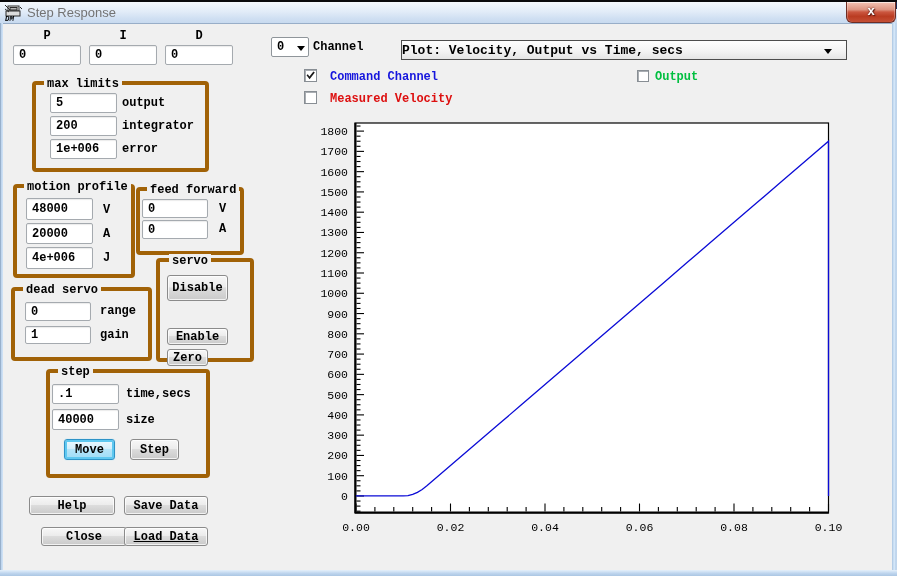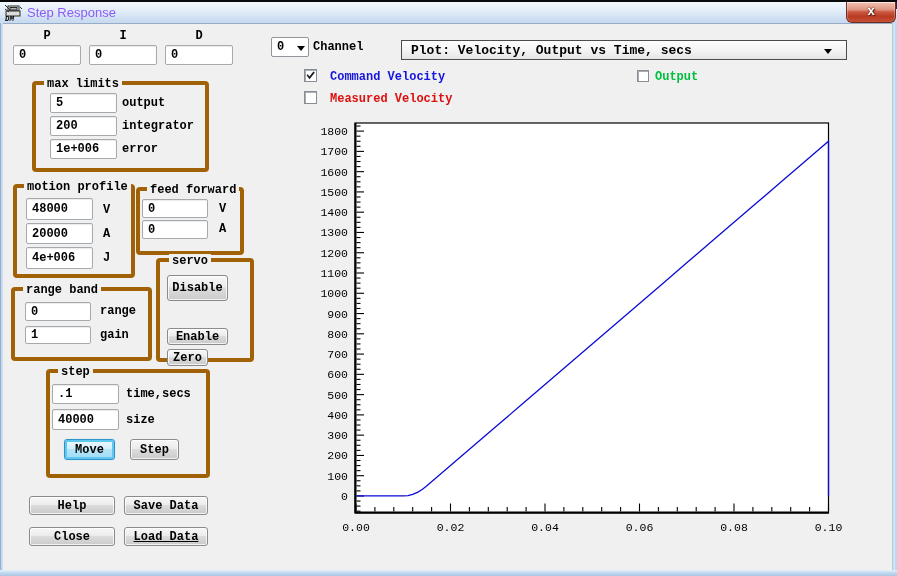--- a/index.html
+++ b/index.html
@@ -4,21 +4,21 @@
 <style>
   html,body{margin:0;padding:0;}
   body{width:897px;height:576px;position:relative;overflow:hidden;background:#f0f0f0;
        font-family:"Liberation Mono",monospace;}
   .abs{position:absolute;}
   
   .top-line{left:0;top:0;width:897px;height:2px;background:#0a0a0c;}
   .titlebar{left:0;top:2px;width:897px;height:21px;
       background:linear-gradient(#f4f8fd,#e2ecf8 45%,#cfdff2 80%,#c8daef);
       border-bottom:1px solid #98aec8;}
-  .title-text{left:27px;top:5px;font:13px "Liberation Sans",sans-serif;color:#8b5cf6;}
+  .title-text{left:27px;top:5px;font:13px "Liberation Sans",sans-serif;color:#737373;}
   .app-icon{left:4px;top:3px;width:19px;height:19px;}
   .corner-dark{left:892px;top:2px;width:5px;height:7px;background:#1b2c55;}
   .close-btn{left:846px;top:2px;width:48px;height:20px;border:1px solid #6e2d24;
       border-top:none;border-radius:0 0 6px 6px;
       background:linear-gradient(#f4c3b4,#dd9481 38%,#cb5740 50%,#ba3c22 72%,#c54f35);
       box-shadow:inset 0 1px 0 rgba(255,255,255,.6), inset 1px 0 0 rgba(255,255,255,.25), inset -1px 0 0 rgba(255,255,255,.25);
       text-align:center;cursor:pointer;}
   .close-x{font:bold 13px/18px "Liberation Sans",sans-serif;color:#fff;
       text-shadow:0 0 2px #471410, 1px 1px 1px #5f1a10;}
   .brd-left{left:0;top:23px;width:3px;height:547px;
@@ -249,57 +249,57 @@
 <div class="abs lbl" style="left:219px;top:222px;">A</div>
 
 <div class="abs group" style="left:156px;top:258px;width:90px;height:96px;">
   <span class="gtitle" style="left:9px;">servo</span>
 </div>
 <button class="abs btn" style="left:167px;top:275px;width:61px;height:26px;">Disable</button>
 <button class="abs btn" style="left:167px;top:302px;width:41px;height:17px;margin-top:47px;">Zero</button>
 <button class="abs btn" style="left:167px;top:328px;width:61px;height:17px;">Enable</button>
 
 <div class="abs group" style="left:11px;top:287px;width:133px;height:66px;">
-  <span class="gtitle" style="left:8px;">range band</span>
+  <span class="gtitle" style="left:8px;">dead servo</span>
 </div>
 <input class="abs tb" style="left: 25px; top: 302px; width: 66px; height: 19px;" value="0">
 <input class="abs tb" style="left: 25px; top: 326px; width: 66px; height: 18px;" value="1">
 <div class="abs lbl" style="left:100px;top:304px;">range</div>
 <div class="abs lbl" style="left:100px;top:328px;">gain</div>
 
 <div class="abs group" style="left:46px;top:369px;width:156px;height:101px;">
   <span class="gtitle" style="left:8px;">step</span>
 </div>
 <input class="abs tb" style="left: 52px; top: 384px; width: 67px; height: 20px;" value=".1">
 <input class="abs tb" style="left: 52px; top: 409px; width: 67px; height: 21px;" value="40000">
 <div class="abs lbl" style="left:126px;top:387px;">time,secs</div>
 <div class="abs lbl" style="left:126px;top:413px;">size</div>
 <button class="abs btn btn-default" style="left:64px;top:439px;width:51px;height:21px;">Move</button>
 <button class="abs btn" style="left:130px;top:439px;width:49px;height:21px;">Step</button>
 
 <button class="abs btn" style="left:29px;top:496px;width:86px;height:19px;">Help</button>
 <button class="abs btn" style="left:124px;top:496px;width:84px;height:19px;">Save Data</button>
-<button class="abs btn" style="left:29px;top:527px;width:86px;height:19px;">Close</button>
+<button class="abs btn" style="left:41px;top:527px;width:86px;height:19px;">Close</button>
 <button class="abs btn" style="left:124px;top:527px;width:84px;height:19px;text-decoration:underline;">Load Data</button>
 
 <div class="abs combo" style="left:271px;top:37px;width:38px;height:20px;background:#fff;border:1px solid #8f959a;border-radius:2px;">
   <span class="lbl" style="margin-left:5px;">0</span>
   <span class="combo-arrow" style="left:25px;top:8px;"></span>
 </div>
 <div class="abs lbl" style="left:313px;top:40px;">Channel</div>
 
 <div class="abs combo" style="left:401px;top:40px;width:446px;height:20px;border:1px solid #4c4c4c;background:linear-gradient(#fdfdfd,#f2f2f2 60%,#e4e4e4);">
-  <span style="margin-left:9px;font:bold 13px 'Liberation Mono',monospace;white-space:pre;">Plot: Velocity, Output vs Time, secs</span>
+  <span style="font:bold 13px 'Liberation Mono',monospace;white-space:pre;">Plot: Velocity, Output vs Time, secs</span>
   <span class="combo-arrow" style="right:14px;top:8px;"></span>
 </div>
 
 <div class="abs checkbox" style="left:304px;top:69px;">
   <svg class="checkmark" width="9" height="9" viewBox="0 0 9 9">
     <path d="M0.5,4.2 L1.8,3.2 L3.4,5.4 L7.4,0.4 L8.8,1.4 L3.6,8.3 Z" fill="#1a1a1a"></path>
   </svg>
 </div>
-<div class="abs lbl" id="cv-label" style="left: 330px; top: 70px; color: rgb(21, 21, 221);">Command Velocity</div>
+<div class="abs lbl" id="cv-label" style="left: 330px; top: 70px; color: rgb(21, 21, 221);">Command Channel</div>
 
 <div class="abs checkbox" style="left:304px;top:91px;"></div>
 <div class="abs lbl" id="mv-label" style="left: 330px; top: 92px; color: rgb(221, 15, 15);">Measured Velocity</div>
 
 <div class="abs checkbox" style="left:637px;top:70px;width:12px;height:12px;"></div>
 <div class="abs lbl" id="out-label" style="left: 655px; top: 70px; color: rgb(0, 191, 64);">Output</div>
 
 </body></html>

